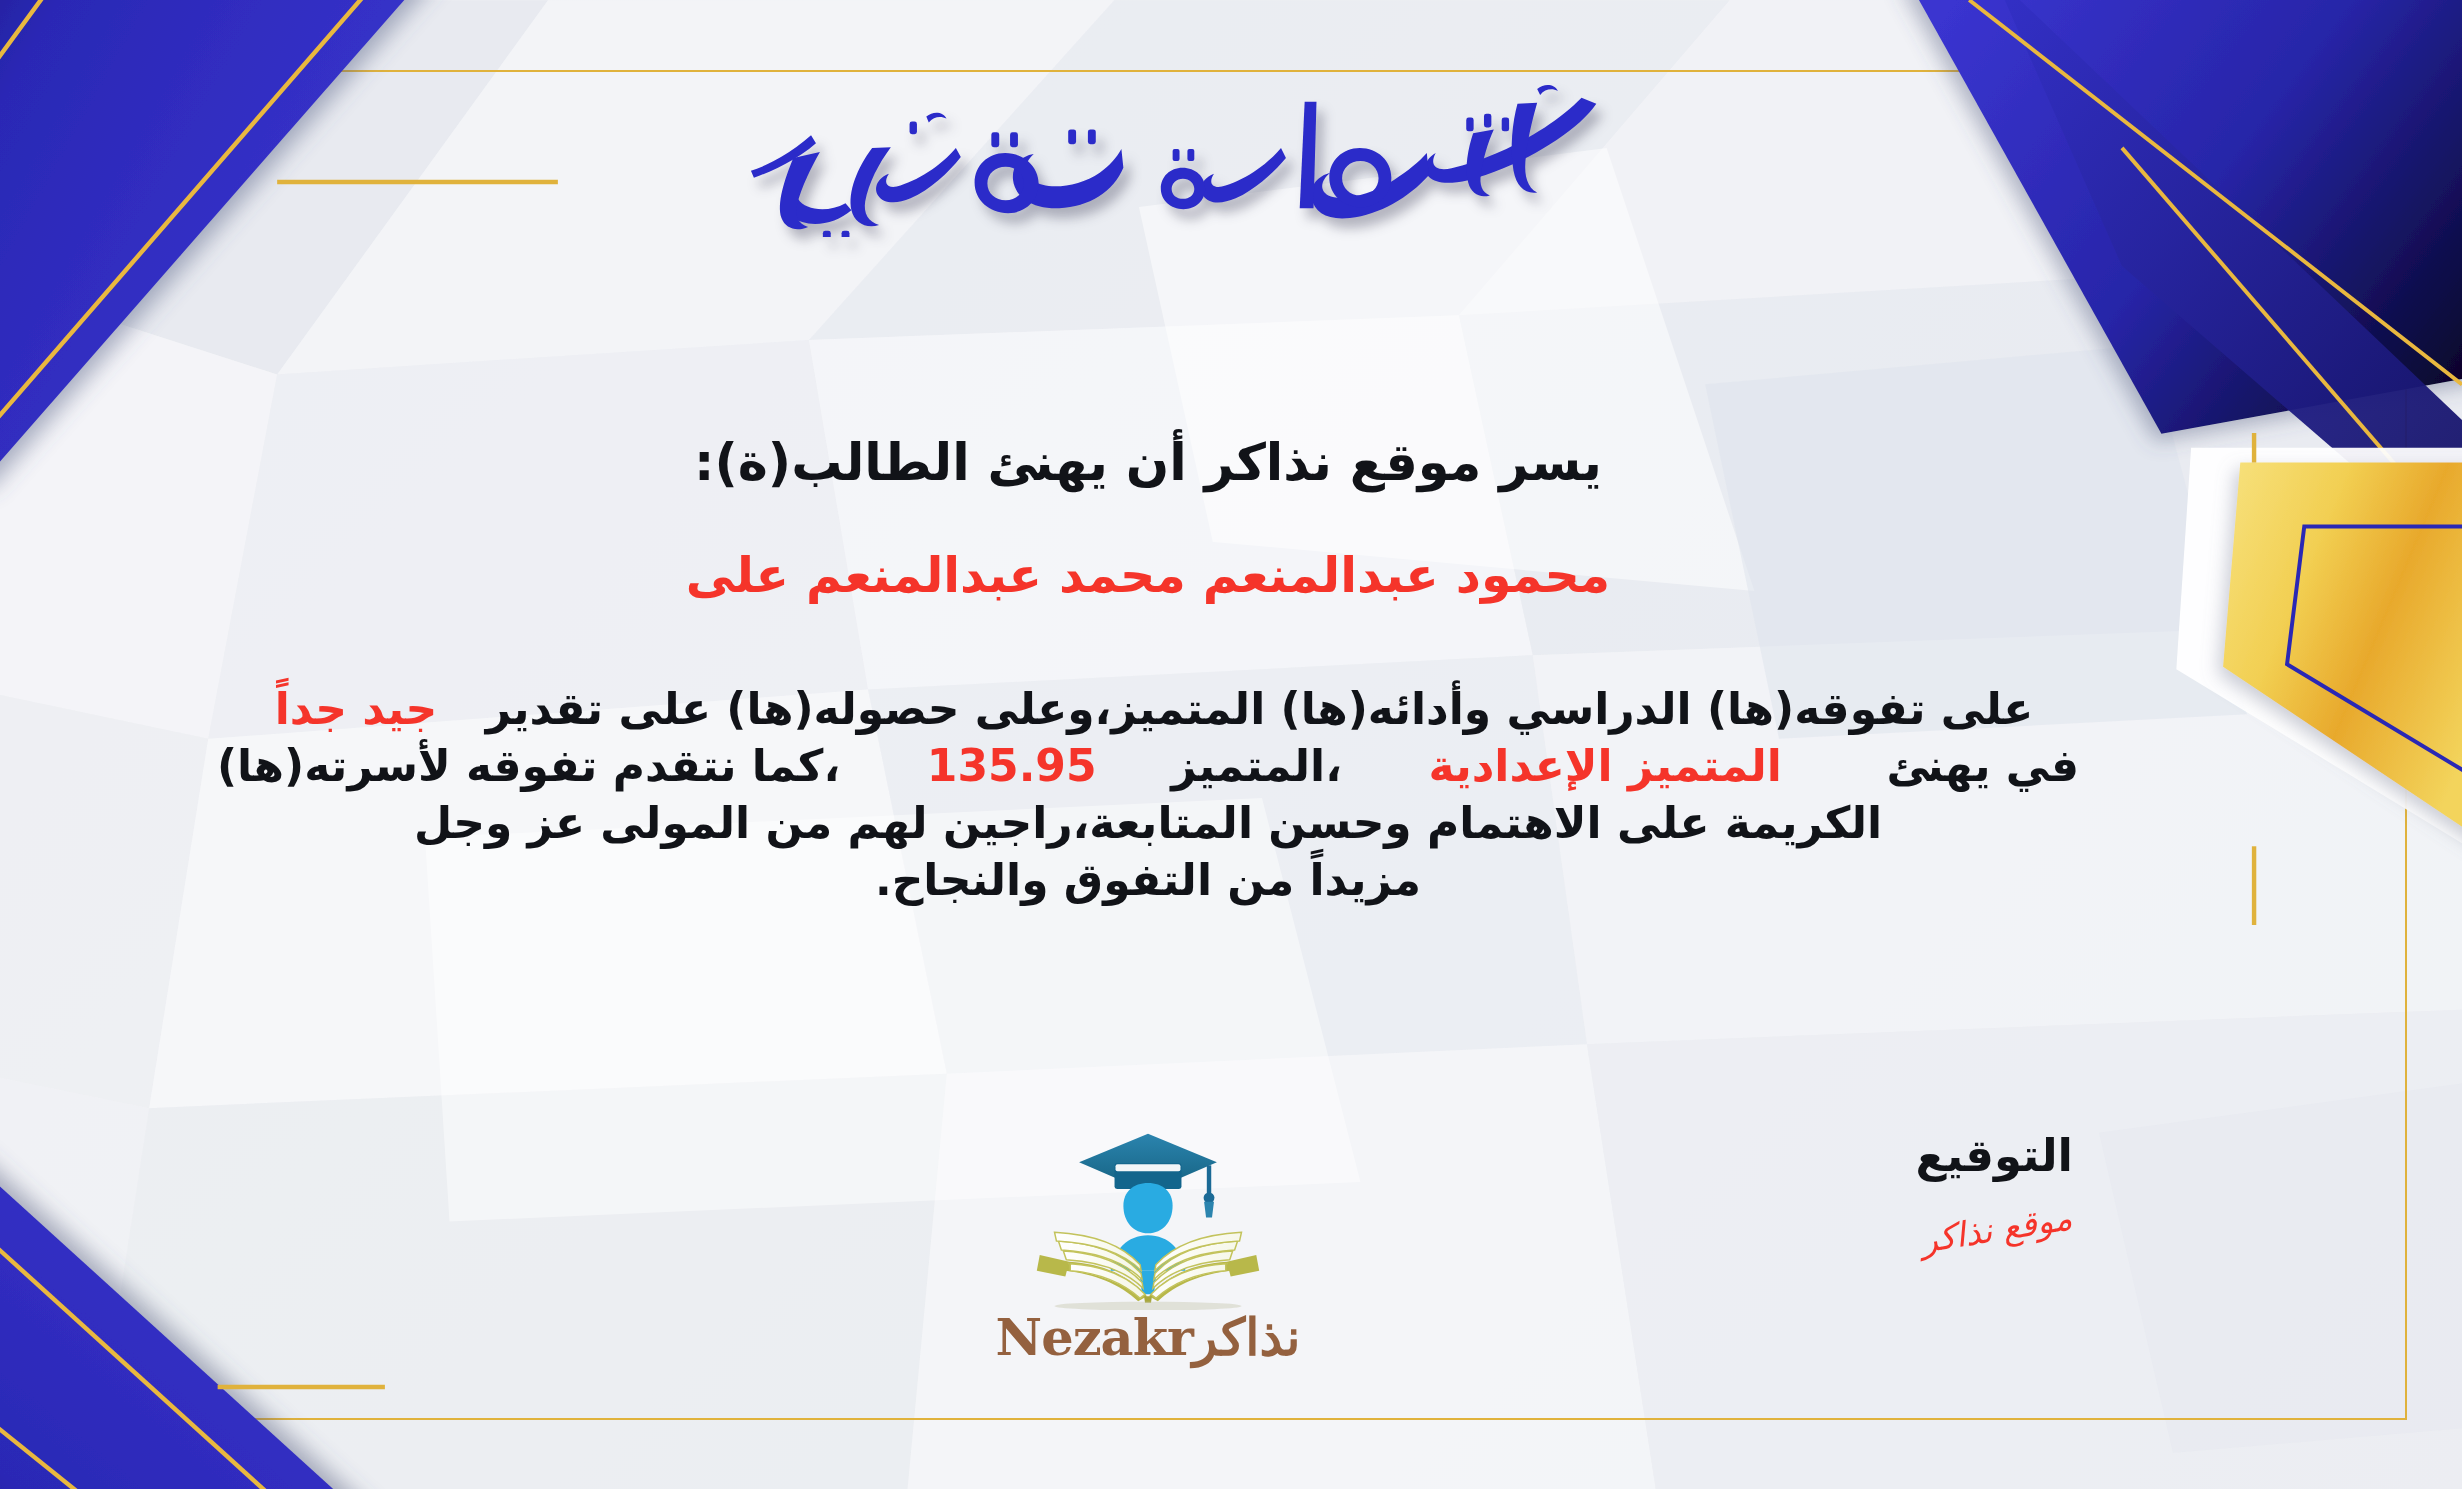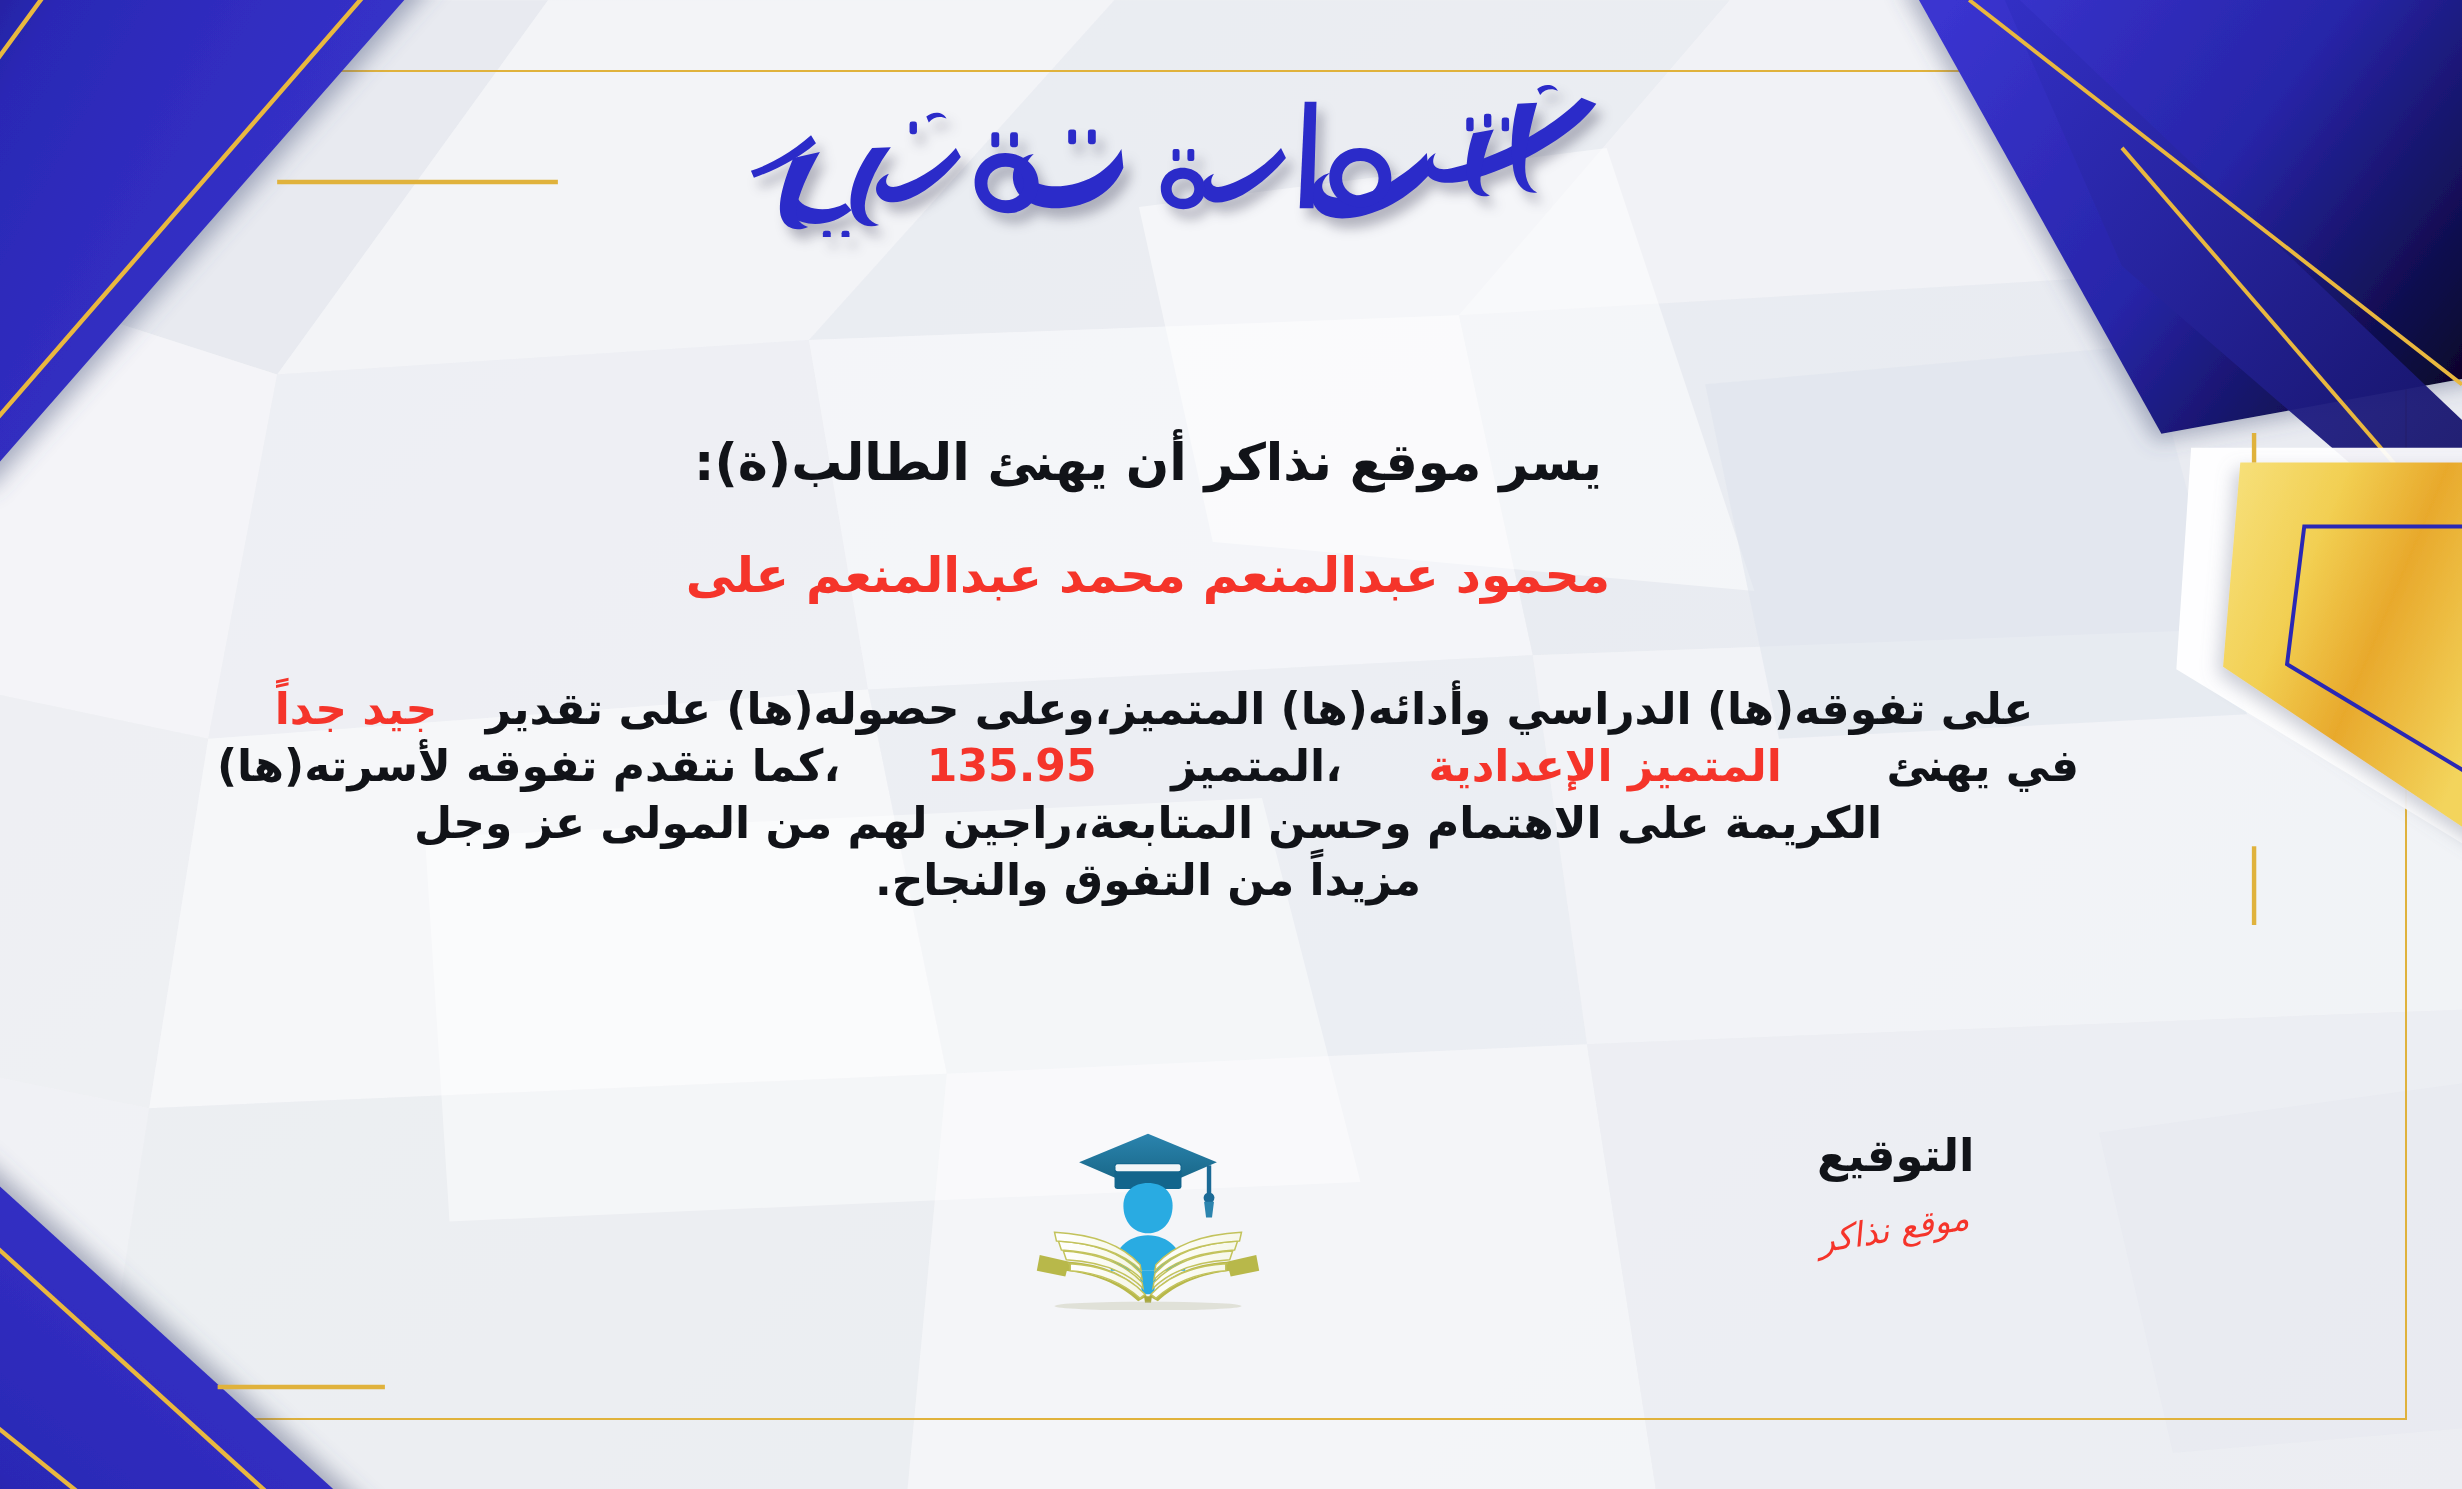--- a/index.html
+++ b/index.html
@@ -121,21 +121,21 @@
   .hl { color: #F5342A; font-weight: 700; margin-left: 12px; }
   .gap-s { display: inline-block; width: 17.7px; }
   .gap-m { display: inline-block; width: 44px; }
   .gap-l { display: inline-block; width: 74px; }
 
   
   .sig-block {
     position: absolute;
     right: 389px;
     top: 1133px;
-    text-align: left;
+    text-align: right;
     width: 256px;
   }
   .sig-label {
     font-size: 45px;
     font-weight: 600;
     color: #111318;
     line-height: 1;
   }
   .sig-script {
     margin-top: 30.5px;
@@ -467,17 +467,20 @@
         <path d="M270,336 C234,300 182,282 114,278 L108,260 C176,264 232,286 268,324 Z" fill="url(#pgL)" stroke="#c3c35c" stroke-width="3"></path>
         <path d="M268,318 C232,282 176,262 104,258 L98,240 C170,244 230,266 266,306 Z" fill="url(#pgL)" stroke="#c3c35c" stroke-width="3"></path>
         <path d="M266,300 C230,264 170,244 94,240 L90,222 C166,226 228,248 264,288 Z" fill="url(#pgL)" stroke="#c3c35c" stroke-width="3"></path>
         <path d="M120,282 L60,268 L54,300 L112,312 Z" fill="#b8b84a"></path>
 
         <path d="M272,352 L288,352 L286,366 L274,366 Z" fill="#a8a83e"></path>
 
         <ellipse cx="280" cy="372" rx="190" ry="9" fill="#cfcfbe" opacity="0.55"></ellipse>
       </svg>
 
+      <div class="logo-word">
+        <span>نذاكر</span><span class="latin">Nezakr</span>
+      </div>
     </div>
 
   </div>
 </div>
 
 
 </body></html>

